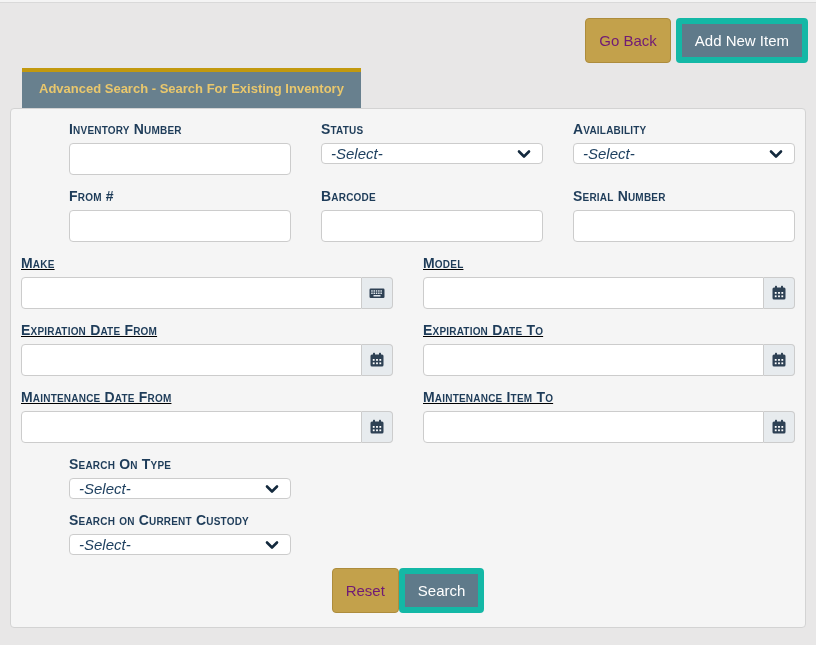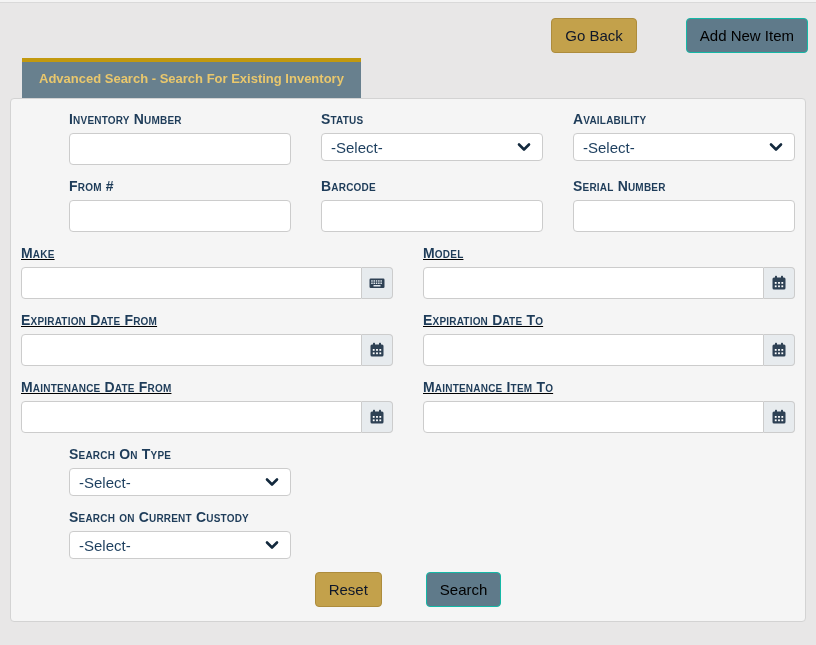--- a/index.html
+++ b/index.html
@@ -25,27 +25,26 @@
     font-family:"Liberation Sans", sans-serif;
     font-size:15px;
     line-height:1;
     padding:9px 13px;
     border-radius:4px;
     cursor:pointer;
   }
   .btn-gold {
     background:#c3a14b;
     border:1px solid #ad8c3c;
-    color:#0f172a;
+    color:#701a75;
   }
   .btn-slate {
     background:#5f7a8a;
-    border:1px solid #14b8a6;
-    color:#000000;
-    margin-left:44px;
+    border:6px solid #14b8a6;
+    color:#ffffff;
   }
   
   .container { margin:5px 10px 0 10px; }
   .tab {
     display:inline-block;
     margin-left:12px;
     background:#68808e;
     border-top:4px solid #c2990f;
     color:#e9c76d;
     font-size:13px;
@@ -102,29 +101,30 @@
     border:1px solid #cccccc;
     border-left:none;
     border-radius:0 4px 4px 0;
     cursor:pointer;
   }
   .select-wrap { position:relative; width:100%; }
   .sel {
     -webkit-appearance:none;
     appearance:none;
     width:100%;
-    height:28px;
+    height:21px;
     border:1px solid #cccccc;
     border-radius:4px;
     background:#ffffff;
     font-family:"Liberation Sans", sans-serif;
     font-size:15px;
     color:#1c3e5e;
     padding:0 24px 0 9px;
     outline:none;
+    font-style:italic;
   }
   .chev {
     position:absolute;
     right:11px;
     top:50%;
     margin-top:-8px;
     pointer-events:none;
   }
   
   .actions {

